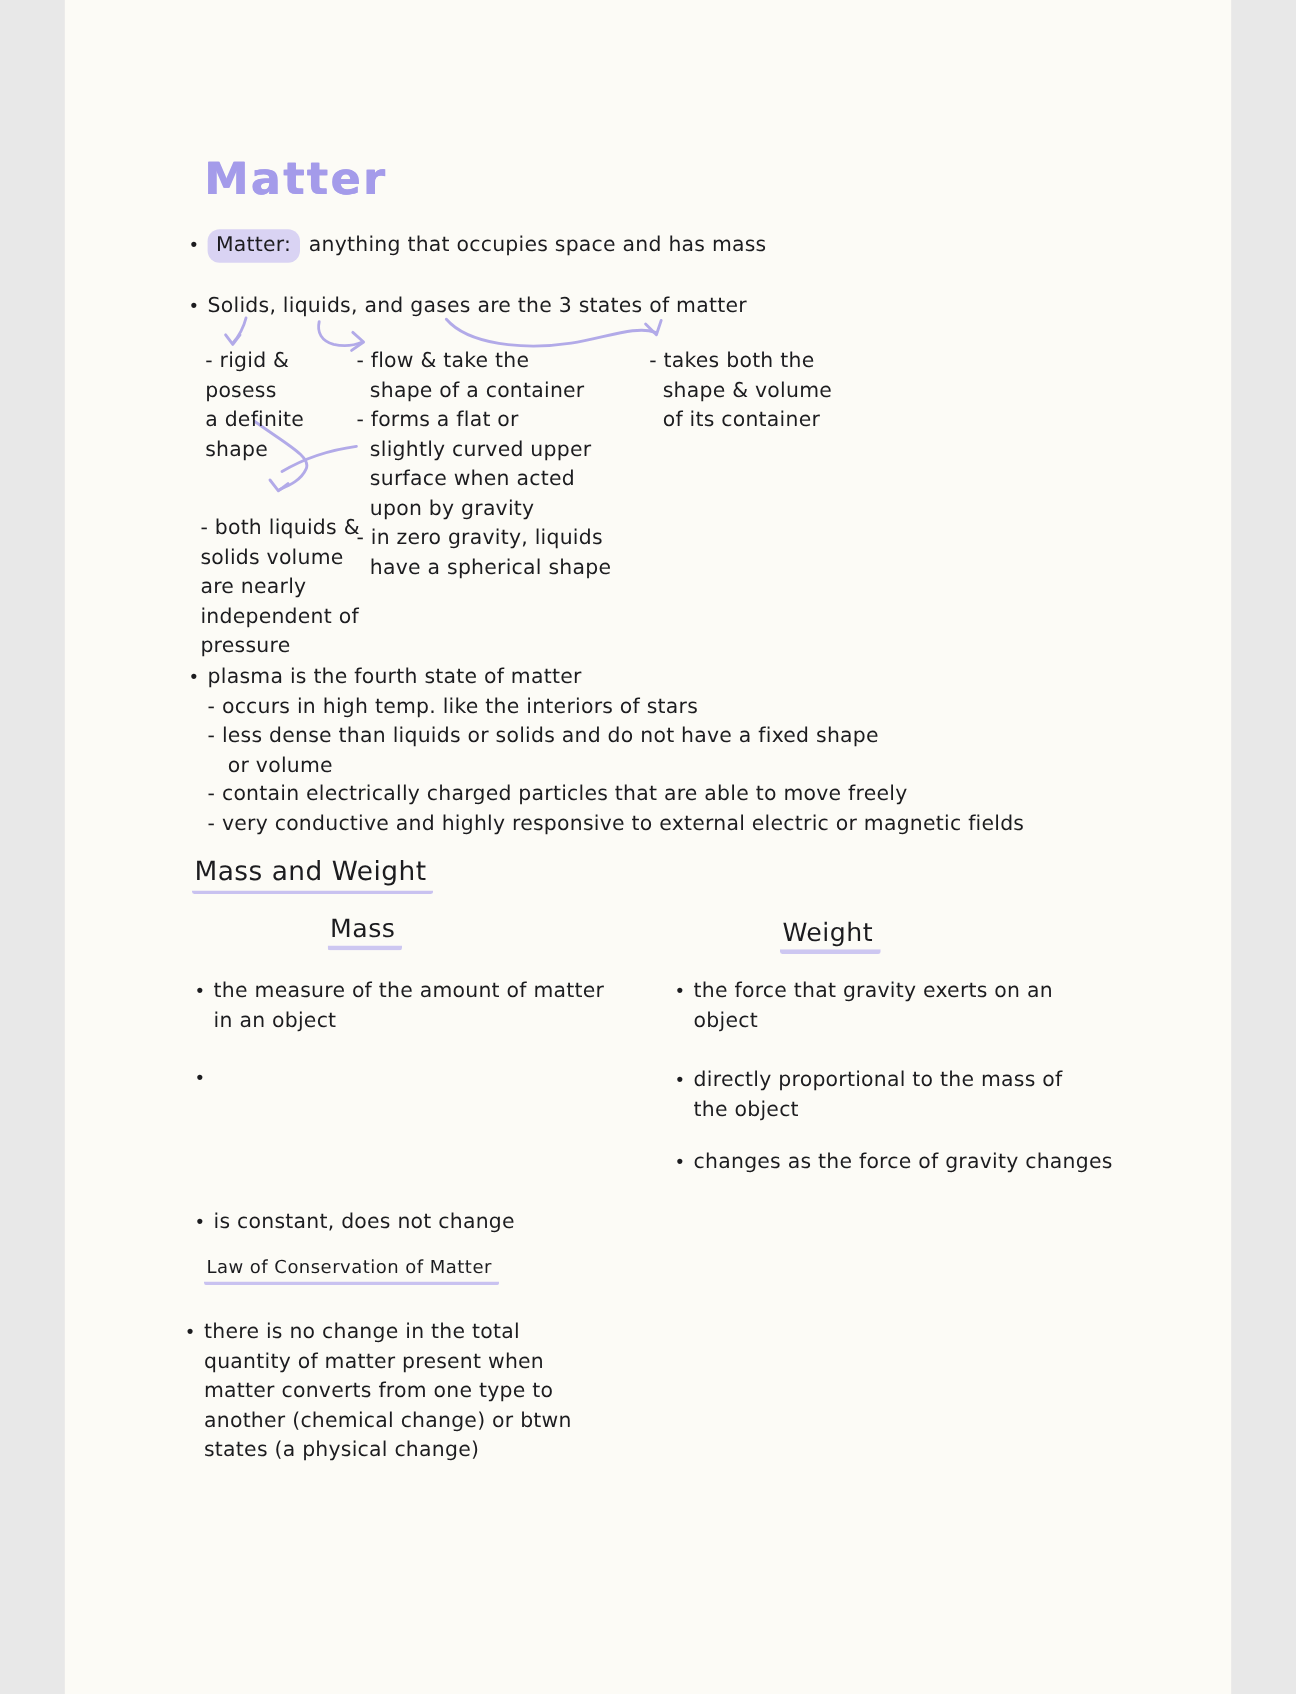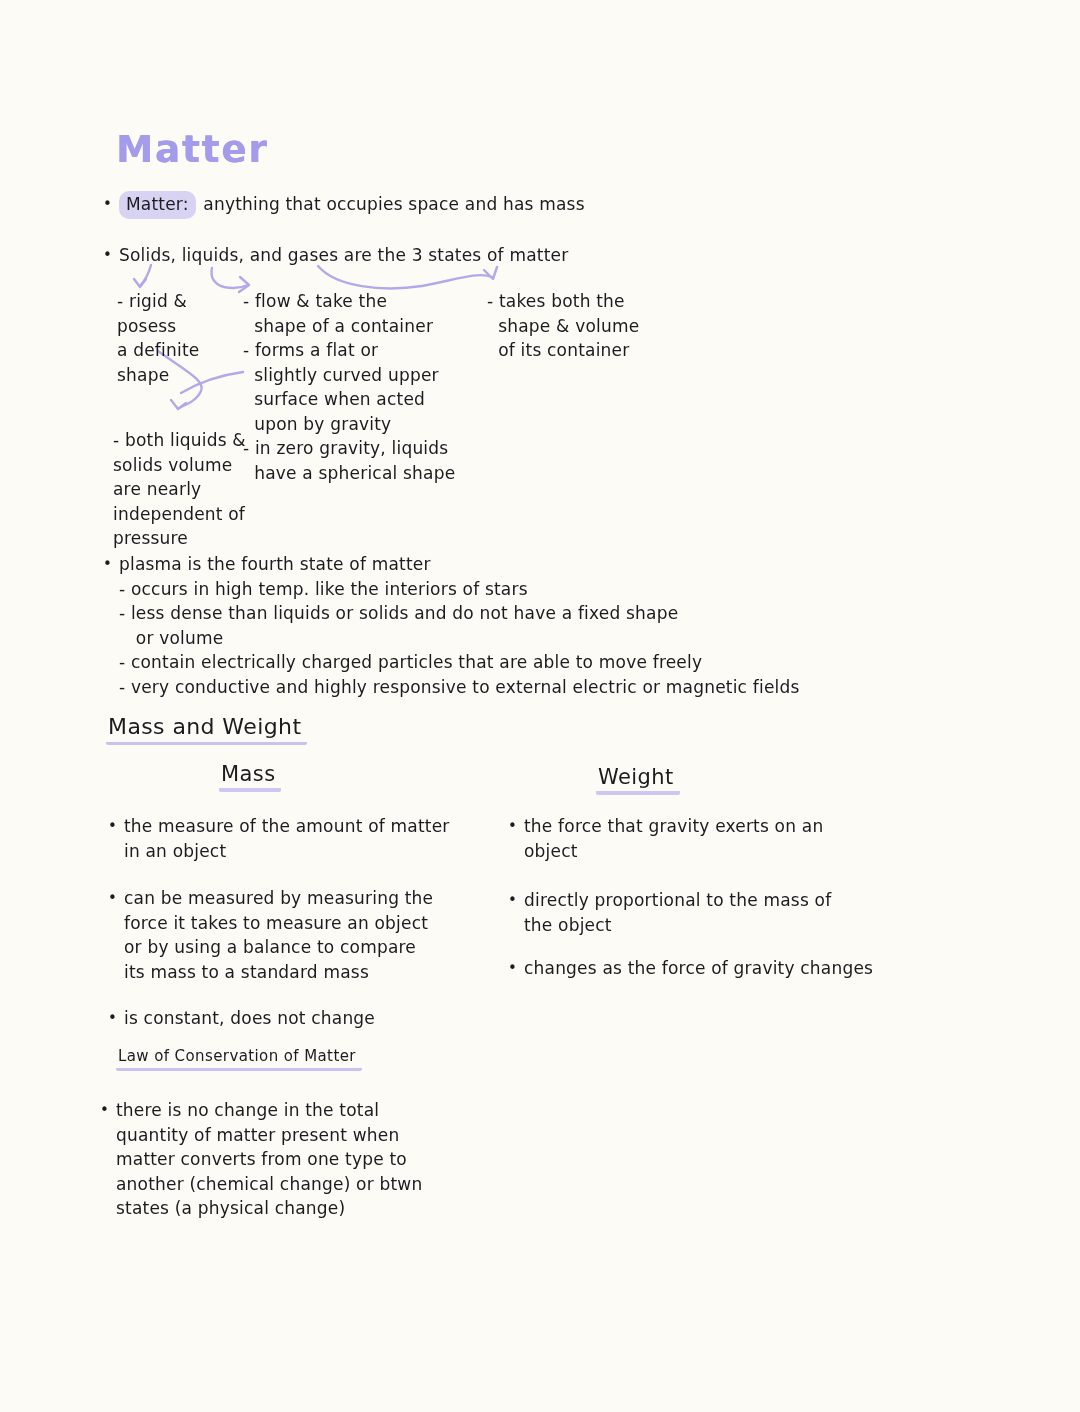--- a/index.html
+++ b/index.html
@@ -1,17 +1,17 @@
 <!DOCTYPE html>
 <html><head>
 <meta charset="utf-8">
 <style>
   html,body{margin:0;padding:0;background:#e8e8e8;}
   .canvas{
-    position:relative;width:1080px;height:1412px;margin:0 auto;
+    position:relative;width:972px;height:1412px;margin:0 auto;
     background:#FCFBF6;color:#1c1c1f;overflow:hidden;
     font-family:"DejaVu Sans", sans-serif;
     text-decoration:underline;
   }
   .abs{position:absolute;}
   .hand{font-size:17px;line-height:24.5px;letter-spacing:.2px;}
   .pre{white-space:pre-wrap;}
   .title{
     font-size:37px;font-weight:bold;letter-spacing:2px;
     color:#a49bea;text-shadow:0.6px 0 0 #a49bea;
@@ -117,24 +117,20 @@
     <span class="subheading">Weight</span>
   </div>
 
   <div class="abs bullet-row hand" style="left:108px;top:814px;width:370px;">
     <span class="dot">•</span>
     <div class="pre">the measure of the amount of matter
 in an object</div>
   </div>
   <div class="abs bullet-row hand" style="left:108px;top:886px;width:370px;">
     <span class="dot">•</span>
-    <div class="pre">can be measured by measuring the
-force it takes to measure an object
-or by using a balance to compare
-its mass to a standard mass</div>
   </div>
   <div class="abs bullet-row hand" style="left:108px;top:1006px;width:370px;">
     <span class="dot">•</span>
     <div class="pre">is constant, does not change</div>
   </div>
 
   <div class="abs bullet-row hand" style="left:508px;top:814px;width:380px;">
     <span class="dot">•</span>
     <div class="pre">the force that gravity exerts on an
 object</div>

